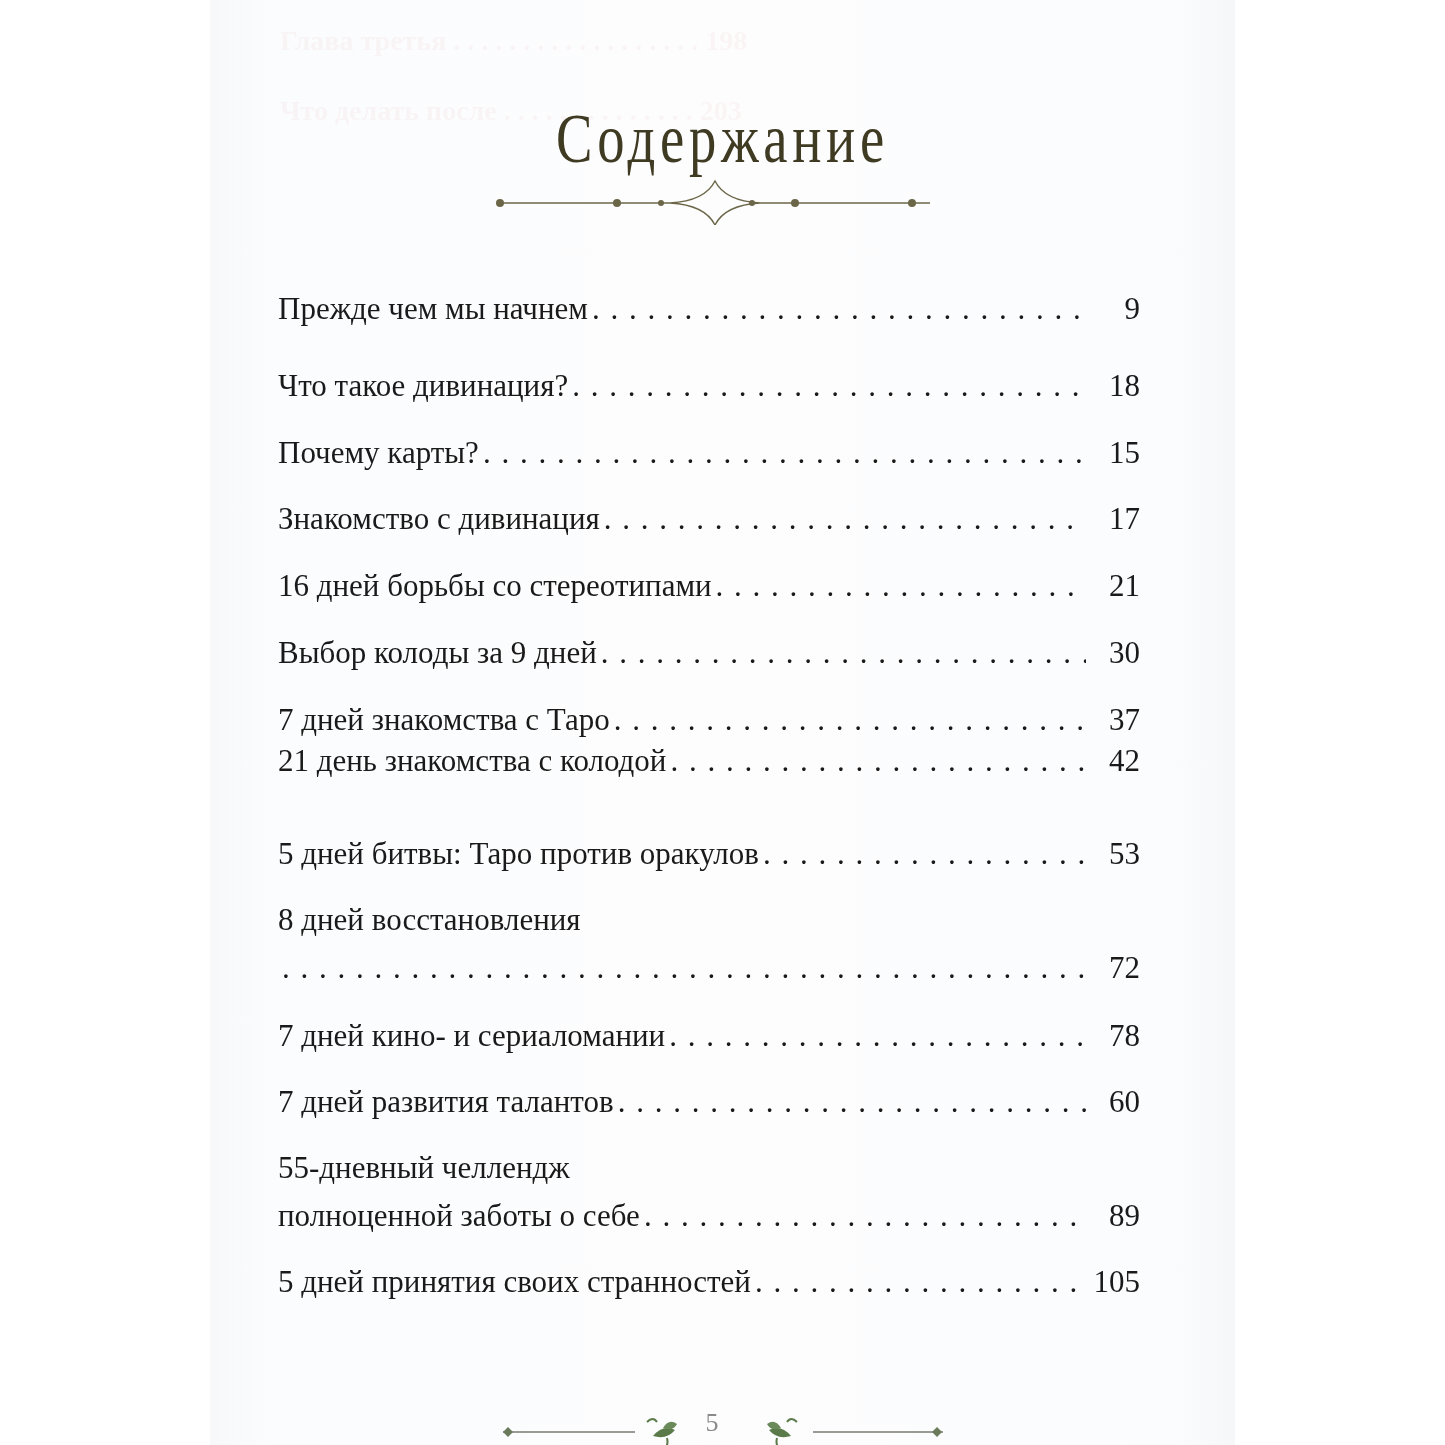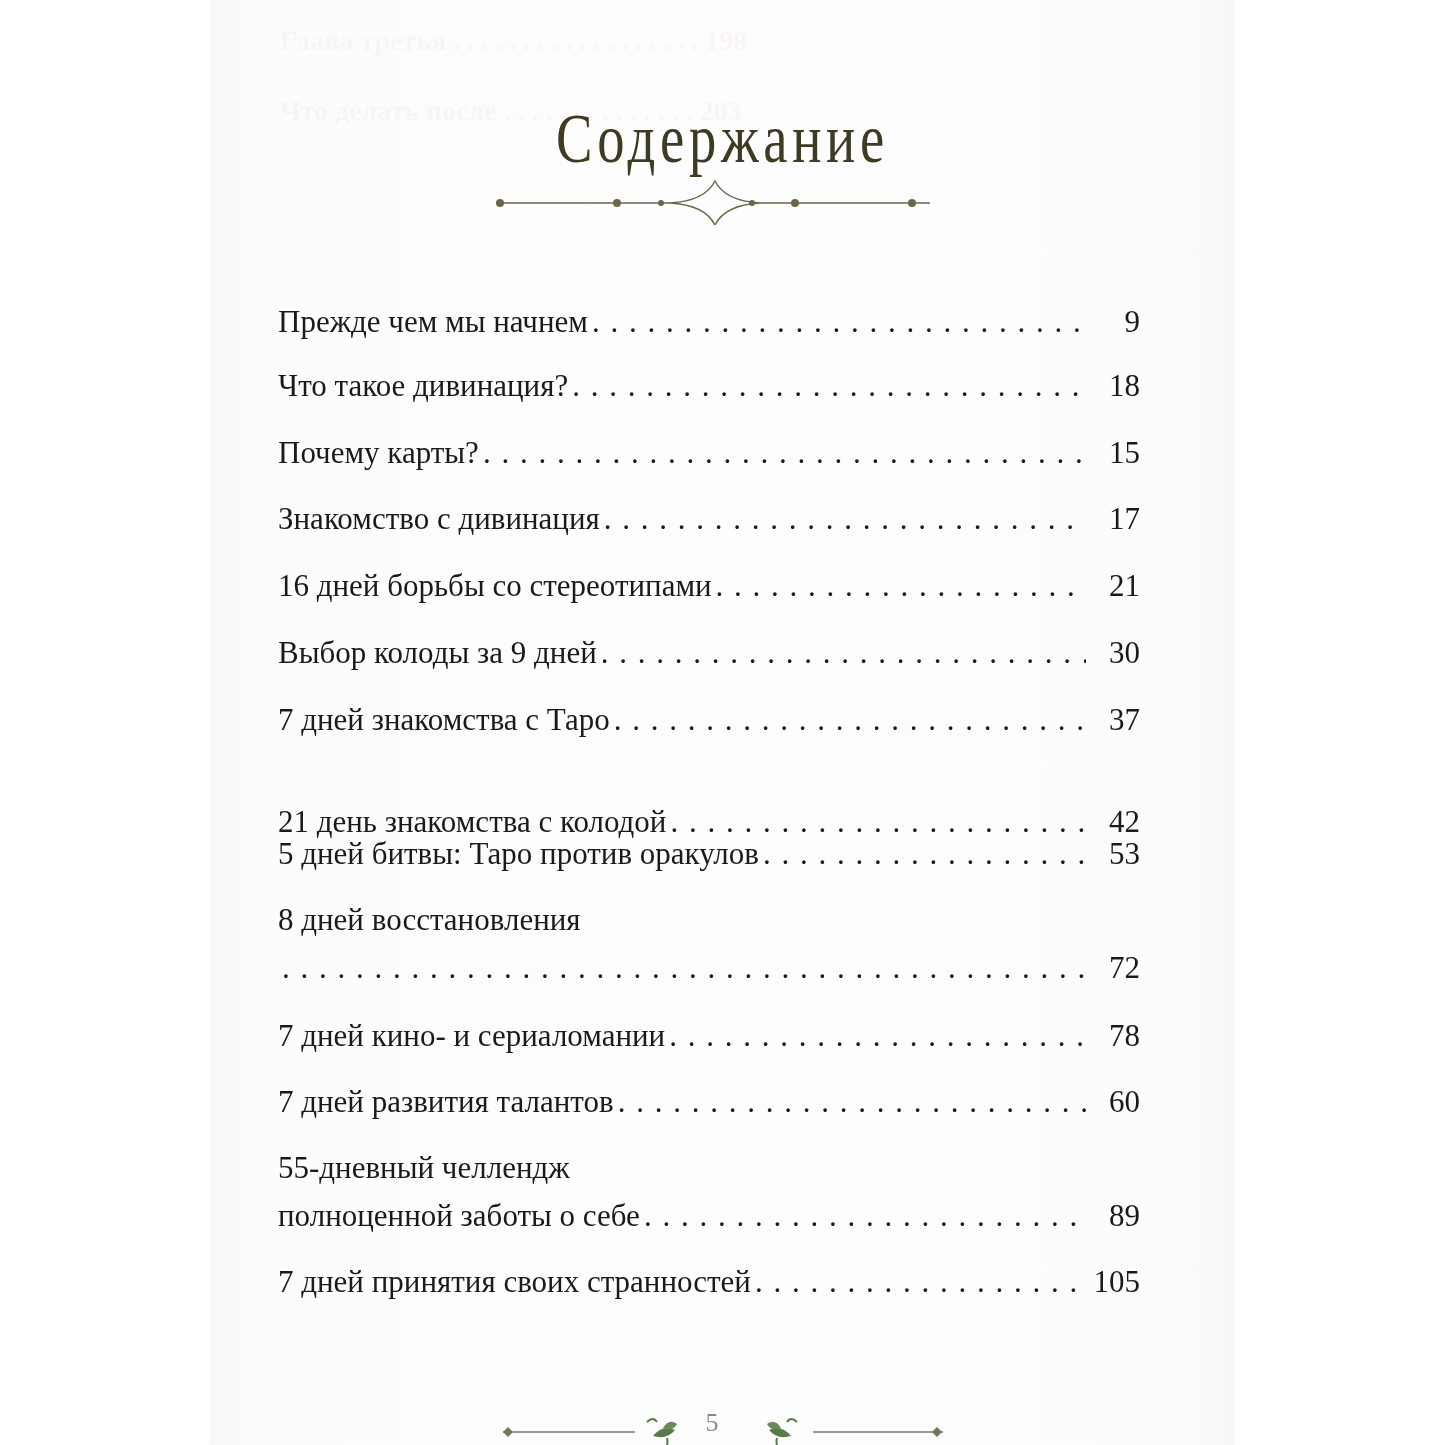--- a/index.html
+++ b/index.html
@@ -53,21 +53,21 @@
   <path d="M180 28 Q215 26 225 6 Q235 26 270 28 Q235 30 225 50 Q215 30 180 28 Z" fill="none" stroke="#6b6648" stroke-width="1.4"></path>
   <circle cx="10" cy="28" r="4" fill="#6b6648"></circle>
   <circle cx="127" cy="28" r="4" fill="#6b6648"></circle>
   <circle cx="171" cy="28" r="3" fill="#6b6648"></circle>
   <circle cx="262" cy="28" r="3" fill="#6b6648"></circle>
   <circle cx="305" cy="28" r="4" fill="#6b6648"></circle>
   <circle cx="422" cy="28" r="4" fill="#6b6648"></circle>
 </svg>
 
 <div class="toc">
-  <div class="entry" style="top:298px">
+  <div class="entry" style="top:285px">
     <span>Прежде чем мы начнем</span>
     <span class="lead"></span>
     <span class="num">9</span>
   </div>
   <div class="entry" style="top:362px">
     <span>Что такое дивинация?</span>
     <span class="lead"></span>
     <span class="num">18</span>
   </div>
   <div class="entry" style="top:429px">
@@ -88,21 +88,21 @@
   <div class="entry" style="top:629px">
     <span>Выбор колоды за 9 дней</span>
     <span class="lead"></span>
     <span class="num">30</span>
   </div>
   <div class="entry" style="top:696px">
     <span>7 дней знакомства с Таро</span>
     <span class="lead"></span>
     <span class="num">37</span>
   </div>
-  <div class="entry" style="top:798px">
+  <div class="entry" style="top:737px">
     <span>21 день знакомства с колодой</span>
     <span class="lead"></span>
     <span class="num">42</span>
   </div>
   <div class="entry" style="top:830px">
     <span>5 дней битвы: Таро против оракулов</span>
     <span class="lead"></span>
     <span class="num">53</span>
   </div>
   <div class="entry two" style="top:944px">
@@ -120,21 +120,21 @@
     <span class="lead"></span>
     <span class="num">60</span>
   </div>
   <div class="entry two" style="top:1192px">
     <span class="first">55-дневный челлендж</span>
     <span>полноценной заботы о себе</span>
     <span class="lead"></span>
     <span class="num">89</span>
   </div>
   <div class="entry" style="top:1258px">
-    <span>7 дней принятия своих странностей</span>
+    <span>5 дней принятия своих странностей</span>
     <span class="lead"></span>
     <span class="num">105</span>
   </div>
 </div>
 
 <svg class="ornament-bottom" viewBox="0 0 455 40">
   <line x1="8" y1="22" x2="140" y2="22" stroke="#7a7a70" stroke-width="1.3"></line>
   <line x1="318" y1="22" x2="448" y2="22" stroke="#7a7a70" stroke-width="1.3"></line>
   <path d="M8 22 l5 -5 l5 5 l-5 5 z" fill="#6b7a5a"></path>
   <path d="M437 22 l5 -5 l5 5 l-5 5 z" fill="#6b7a5a"></path>

